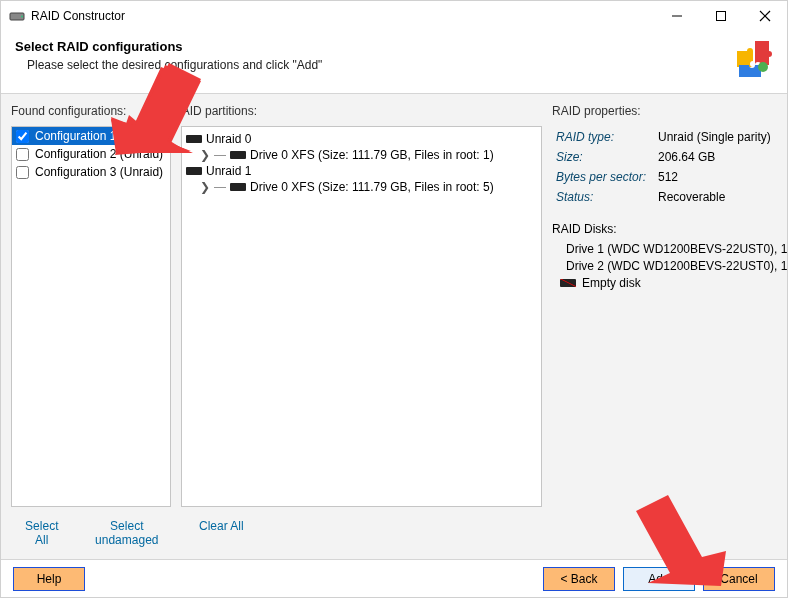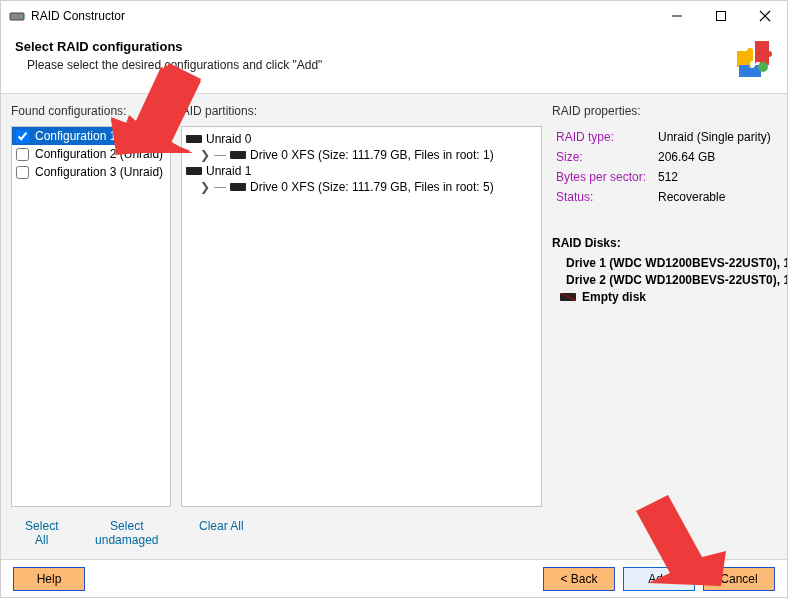--- a/index.html
+++ b/index.html
@@ -32,23 +32,23 @@
   .cfg-item input[type=checkbox] { width:13px; height:13px; margin:0; }
   .tree { padding:4px 2px; }
   .tree-node { display:flex; align-items:center; gap:4px; padding:1px 2px; white-space:nowrap;}
   .tree-child { margin-left:14px; }
   .hdd-icon { width:16px; height:8px; background:#222; border-radius:1px; position:relative; display:inline-block;}
   .hdd-icon.red::after { content:""; position:absolute; inset:0; background:red; clip-path: polygon(0 0,100% 100%,100% 90%,10% 0);}
   .expander { width:10px; height:10px; display:inline-flex; align-items:center; justify-content:center; color:#555;}
   .dash { color:#888; }
   .prop-table { width:100%; font-size:12px; }
   .prop-table td { padding:2px 2px; vertical-align:top;}
-  .prop-key { width:100px; color:#a21caf; }
+  .prop-key { width:100px; color:#0c4a6e;font-style:italic; }
   .prop-head { font-size:12px; color:#333; padding-bottom:4px;}
-  .disks-list { margin-top:28px;font-weight:bold; }
+  .disks-list { margin-top:14px; }
   .disks-list .disks-head { margin-bottom:6px; }
   .disk-row { display:flex; align-items:center; gap:6px; margin:3px 0 3px 8px; white-space:nowrap;}
   .actions-row { display:flex; gap:10px; padding:6px 0 10px; font-size:12px;}
   .link-btn { background:none; border:none; color:#0369a1; cursor:pointer; padding:2px 8px; font-size:12px;}
   .actions-left { width:170px; display:flex; }
   .footer { height:38px; border-top:1px solid #d5d5d5; display:flex; align-items:center; justify-content:space-between; padding:0 12px; background:#fff;}
   .footer-left, .footer-right { display:flex; gap:8px;}
   .btn { min-width:72px; height:24px; border:1px solid #1d4ed8; background:#fdba74; font-size:12px; cursor:pointer; padding:0 10px;}
   .btn.primary { border:1px solid #0a6acb; background:#e6f0fb; }
   .arrow { position:absolute; pointer-events:none; }

